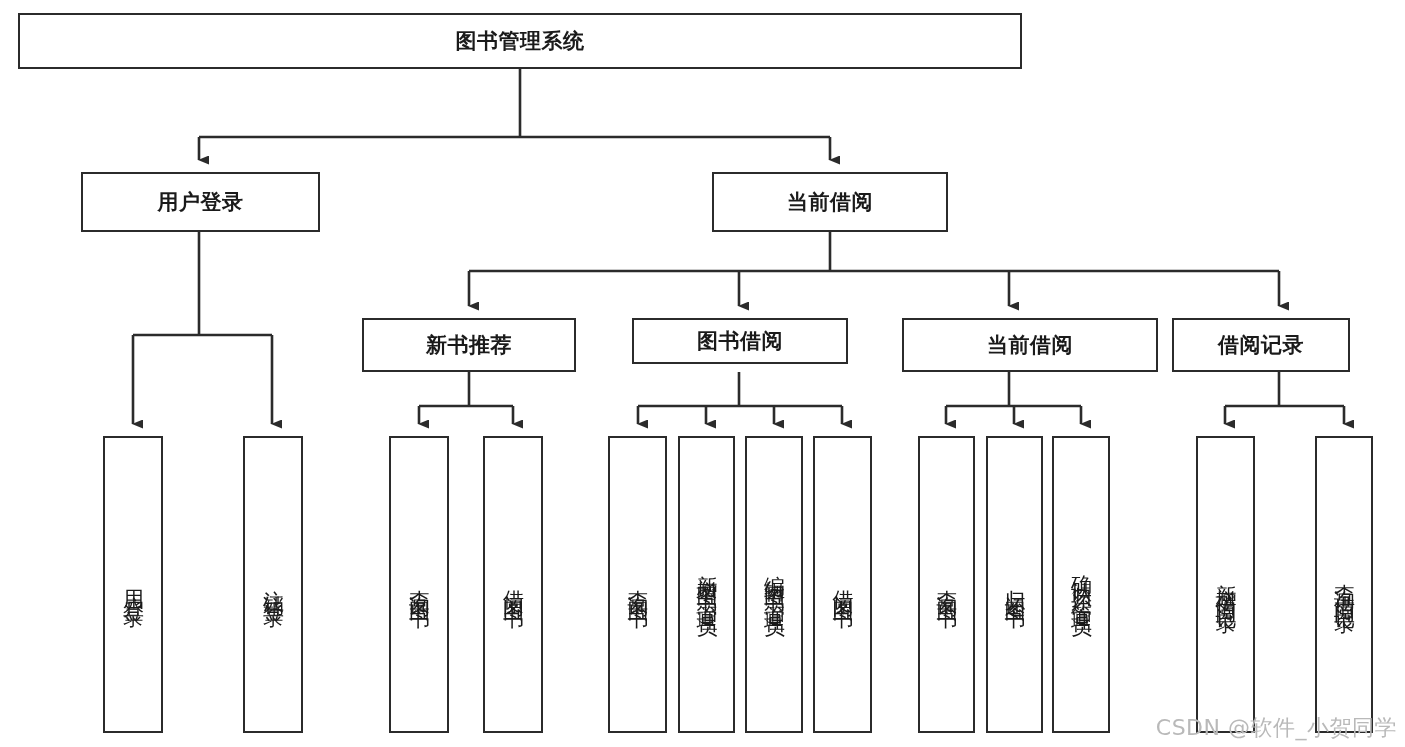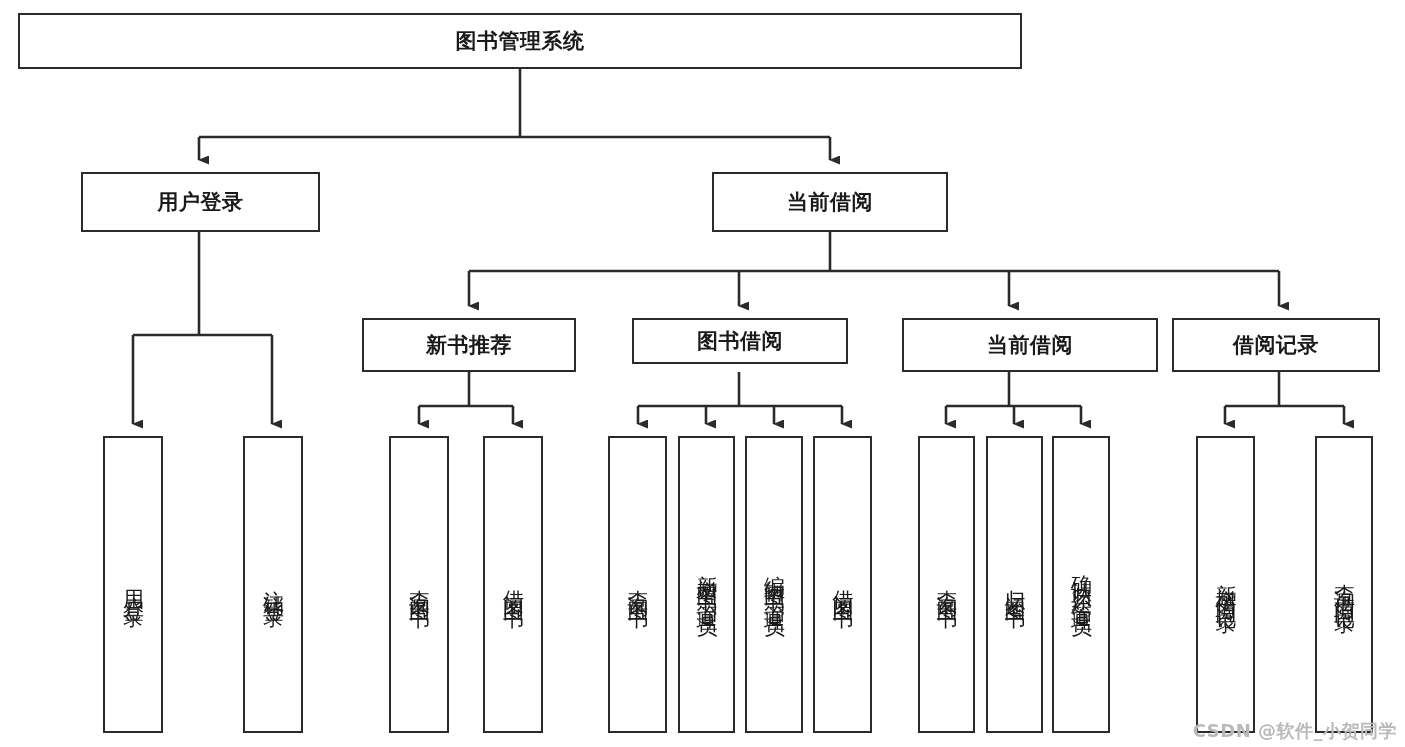--- a/index.html
+++ b/index.html
@@ -52,25 +52,24 @@
     text-orientation: upright;
     letter-spacing: 6px;
     line-height: 1;
     white-space: nowrap;
     text-align: center;
   }
   .watermark {
     position: absolute;
     right: 8px;
     bottom: 4px;
-    font-size: 18px;
+    font-size: 22px;
     color: #b9b9b9;
     white-space: nowrap;
     letter-spacing: 0.5px;
-    font-weight: bold;
   }
 </style>
 </head>
 <body>
 
 <div id="diagram-root">
 
   <svg class="diagram-canvas" viewBox="0 0 1405 747" xmlns="http://www.w3.org/2000/svg">
     <defs>
       <marker id="arrowhead" markerWidth="9" markerHeight="11" refX="4.5" refY="10" orient="auto" markerUnits="userSpaceOnUse">
@@ -134,21 +133,21 @@
 
   <div class="node-box" style="left:362px; top:318px; width:214px; height:54px;">
     <span class="node-label-h">新书推荐</span>
   </div>
   <div class="node-box" style="left:632px; top:318px; width:216px; height:46px;">
     <span class="node-label-h">图书借阅</span>
   </div>
   <div class="node-box" style="left:902px; top:318px; width:256px; height:54px;">
     <span class="node-label-h">当前借阅</span>
   </div>
-  <div class="node-box" style="left:1172px; top:318px; width:208px; height:54px;text-align:center;">
+  <div class="node-box" style="left:1172px; top:318px; width:178px; height:54px;text-align:center;">
     <span class="node-label-h">借阅记录</span>
   </div>
 
   <div class="node-box" style="left:103px; top:436px; width:60px; height:297px;">
     <span class="node-label-v">用户登录</span>
   </div>
   <div class="node-box" style="left:243px; top:436px; width:60px; height:297px;">
     <span class="node-label-v">注销登录</span>
   </div>
   <div class="node-box" style="left:389px; top:436px; width:60px; height:297px;">

